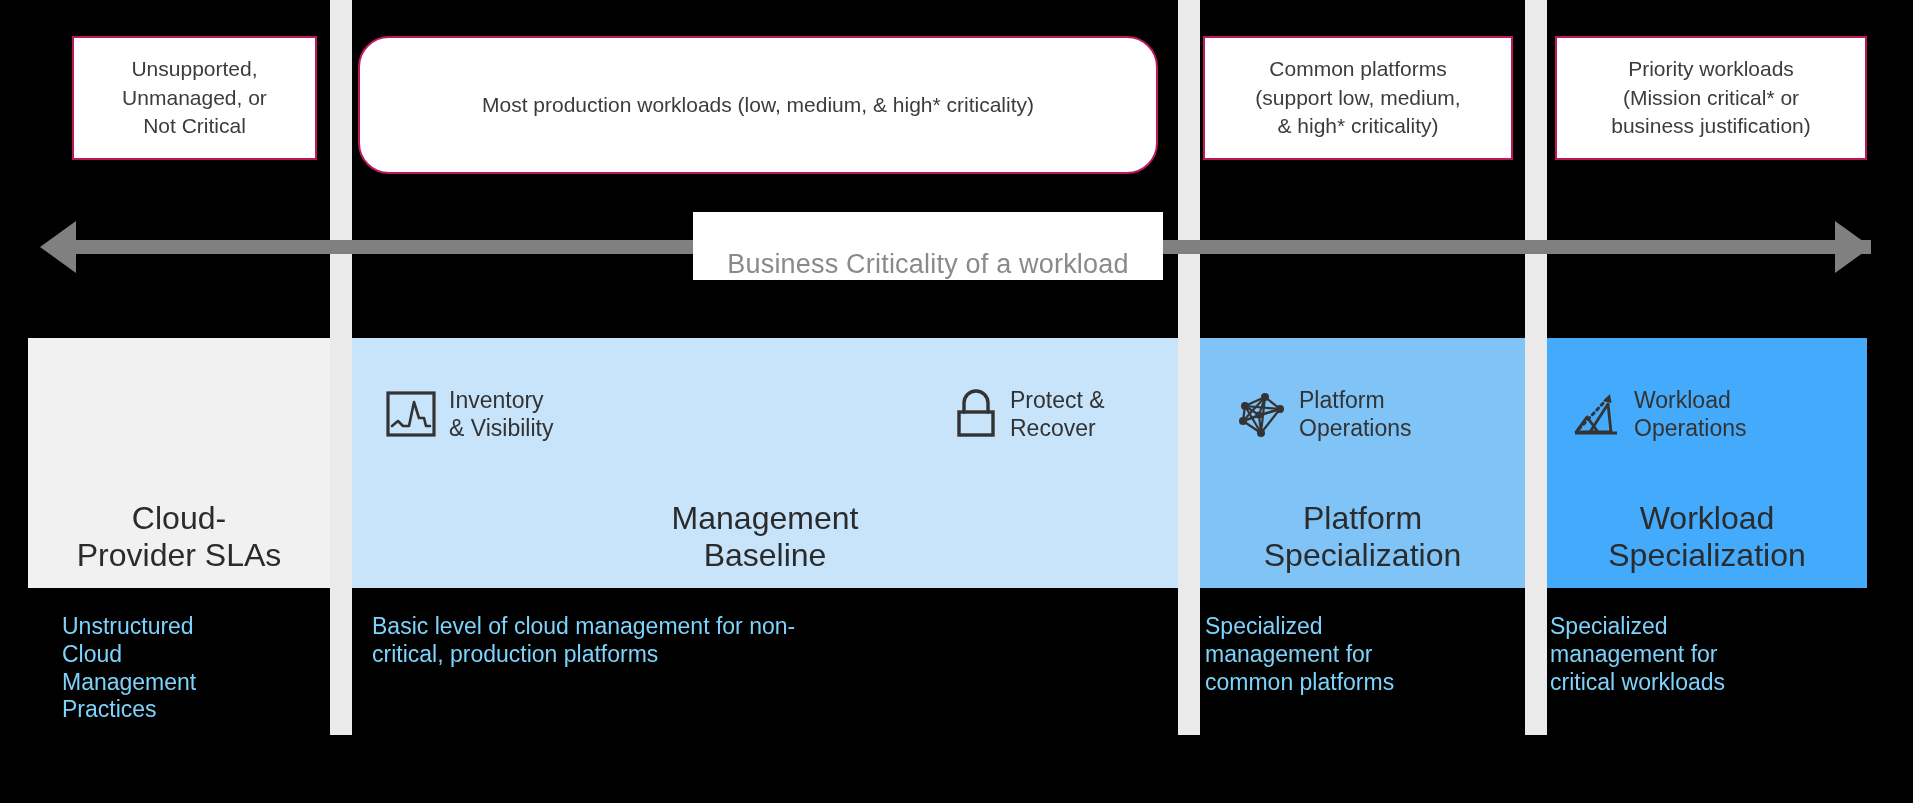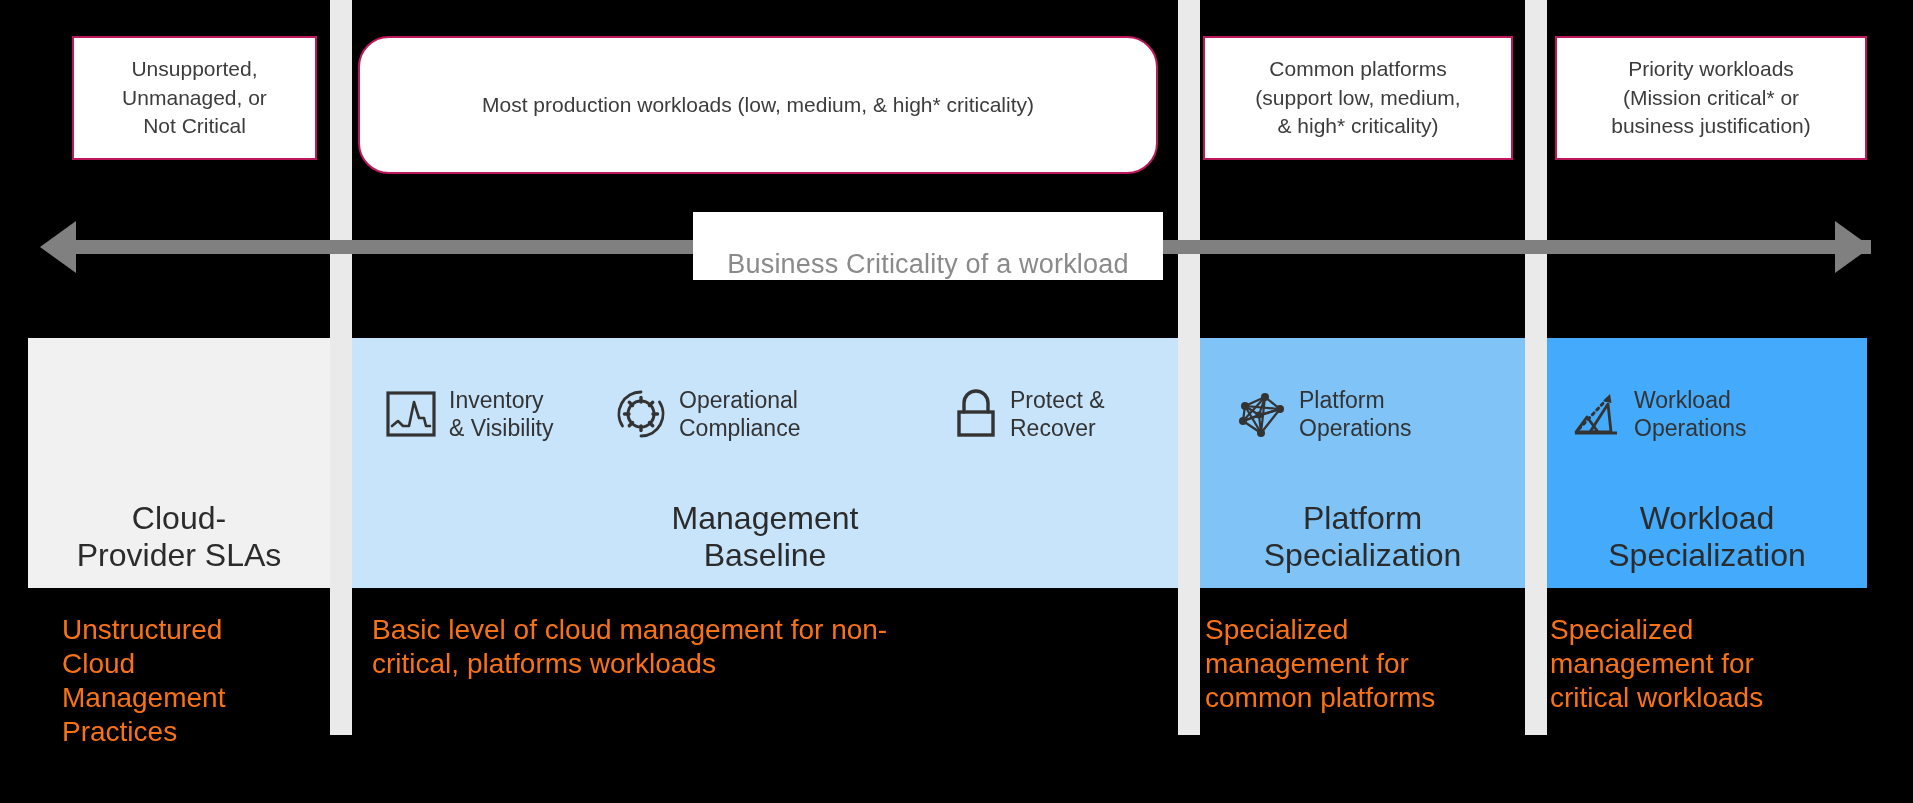--- a/index.html
+++ b/index.html
@@ -106,22 +106,22 @@
     color: #333333;
     font-size: 23px;
     font-weight: normal;
     line-height: 1.22;
     white-space: pre-line;
   }
 
   
   .desc {
     position: absolute;
-    color: #f97316;
-    font-size: 28px;
+    color: #7dd3fc;
+    font-size: 23px;
     line-height: 1.21;
   }
 </style>
 </head>
 <body>
 
 <div id="stage">
 
   <div class="divider" style="left:330px; height:735px;"></div>
   <div class="divider" style="left:1178px; height:735px;"></div>
@@ -179,39 +179,20 @@
 
   <div class="cap" style="left:385px; top:386px;">
     <svg class="cap-icon" viewBox="0 0 52 52">
       <rect x="3" y="5" width="46" height="42" fill="none" stroke="#333" stroke-width="3.2"></rect>
       <polyline points="7,38 13,33 18,38 24,38 29,14 34,30 39,30 41,38 45,38" fill="none" stroke="#333" stroke-width="2.6" stroke-linejoin="round" stroke-linecap="round"></polyline>
     </svg>
     <span class="cap-label">Inventory
 &amp; Visibility</span>
   </div>
 
-  <div class="cap" style="left:615px; top:386px;">
-    <svg class="cap-icon" viewBox="0 0 52 52">
-      <path d="M 44.5 14 A 22 22 0 0 1 26 48" fill="none" stroke="#333" stroke-width="2.8" stroke-linecap="round"></path>
-      <path d="M 7.5 38 A 22 22 0 0 1 26 4" fill="none" stroke="#333" stroke-width="2.8" stroke-linecap="round"></path>
-      <circle cx="26" cy="26" r="13" fill="none" stroke="#333" stroke-width="3"></circle>
-      <g stroke="#333" stroke-width="3.4" stroke-linecap="round">
-        <line x1="26" y1="9.5" x2="26" y2="14"></line>
-        <line x1="26" y1="38" x2="26" y2="42.5"></line>
-        <line x1="9.5" y1="26" x2="14" y2="26"></line>
-        <line x1="38" y1="26" x2="42.5" y2="26"></line>
-        <line x1="14.3" y1="14.3" x2="17.5" y2="17.5"></line>
-        <line x1="34.5" y1="34.5" x2="37.7" y2="37.7"></line>
-        <line x1="37.7" y1="14.3" x2="34.5" y2="17.5"></line>
-        <line x1="17.5" y1="34.5" x2="14.3" y2="37.7"></line>
-      </g>
-    </svg>
-    <span class="cap-label">Operational
-Compliance</span>
-  </div>
 
   <div class="cap" style="left:950px; top:386px;gap:8px;">
     <svg class="cap-icon" viewBox="0 0 52 52">
       <path d="M 14 24 V 15 a 12 12 0 0 1 24 0 V 24" fill="none" stroke="#333" stroke-width="3.4" stroke-linecap="round"></path>
       <rect x="9" y="24" width="34" height="23" fill="none" stroke="#333" stroke-width="3.4"></rect>
     </svg>
     <span class="cap-label">Protect &amp;
 Recover</span>
   </div>
 
@@ -258,21 +239,21 @@
     <span class="cap-label">Workload
 Operations</span>
   </div>
 
   <div class="desc" style="left:62px; top:613px; width:265px; white-space:pre-line;">Unstructured
 Cloud
 Management
 Practices</div>
 
   <div class="desc" style="left:372px; top:613px; width:800px; white-space:pre-line;">Basic level of cloud management for non-
-critical, platforms workloads</div>
+critical, production platforms</div>
 
   <div class="desc" style="left:1205px; top:613px; width:320px; white-space:pre-line;">Specialized
 management for
 common platforms</div>
 
   <div class="desc" style="left:1550px; top:613px; width:330px; white-space:pre-line;">Specialized
 management for
 critical workloads</div>
 
 </div>

